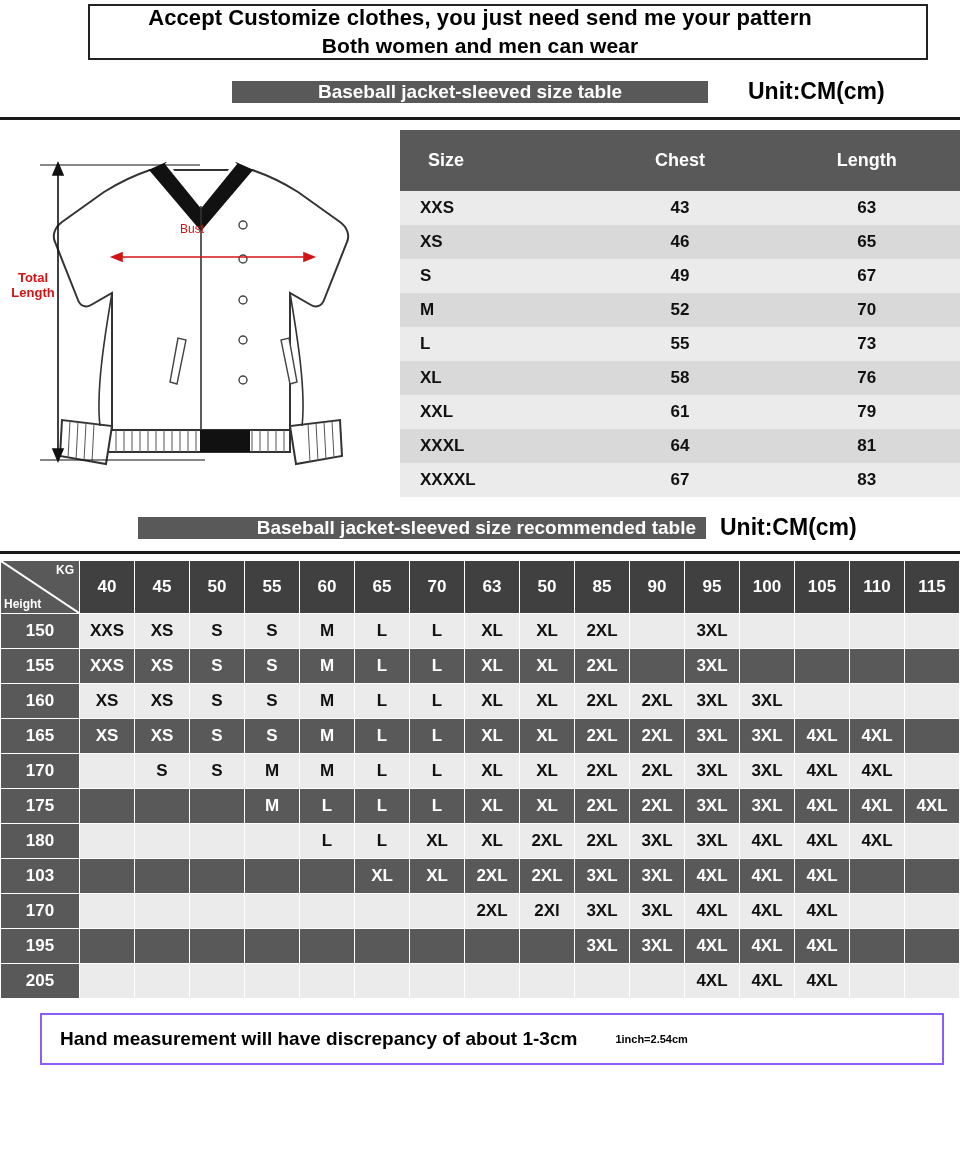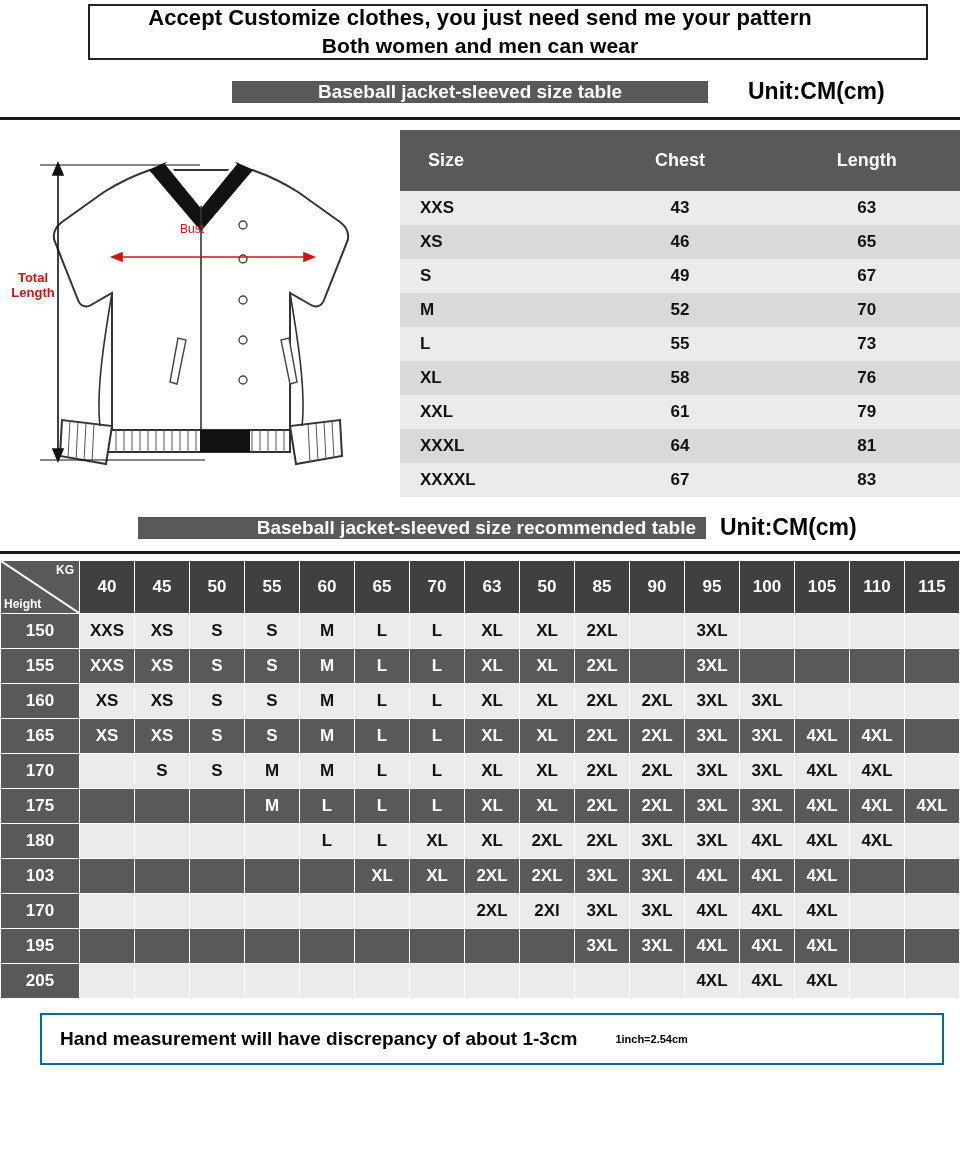--- a/index.html
+++ b/index.html
@@ -162,21 +162,21 @@
   }
   .corner-cell .slash {
     position: absolute;
     left: 0; top: 0;
     width: 100%; height: 100%;
   }
 
   
   .footer-box {
     margin: 14px 16px 0 40px;
-    border: 2px solid #0369a1;
+    border: 2px solid #8b5cf6;
     height: 52px;
     display: flex;
     align-items: center;
     box-sizing: border-box;
   }
   .footer-text {
     font-size: 19px;
     font-weight: bold;
     color: #000;
     padding-left: 18px;

